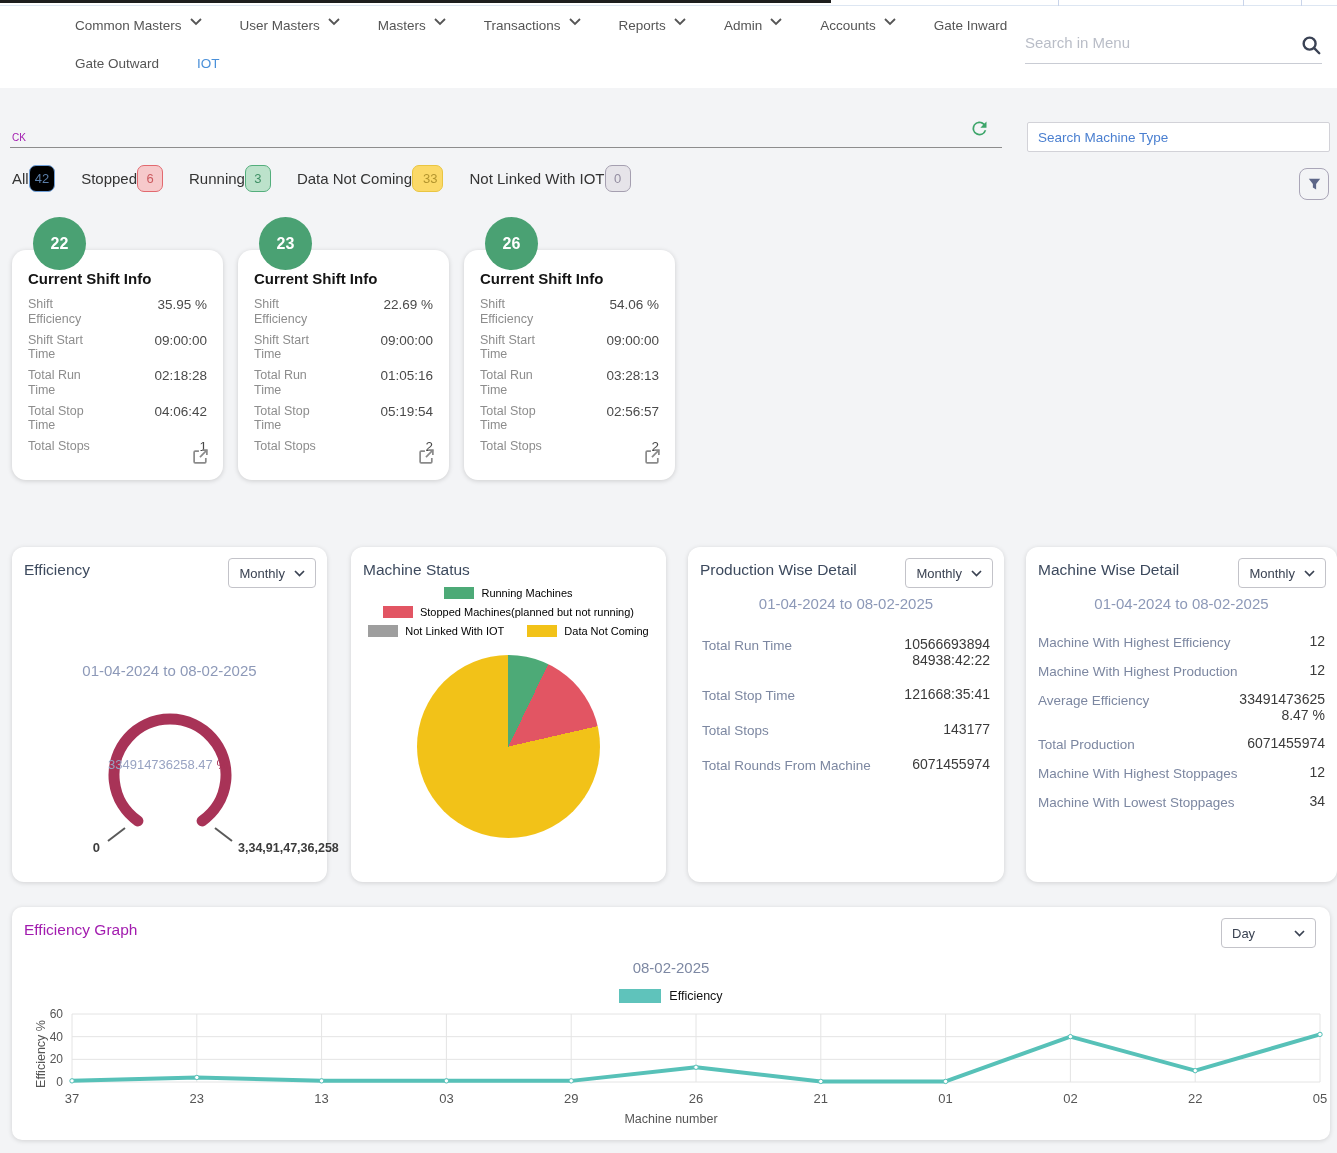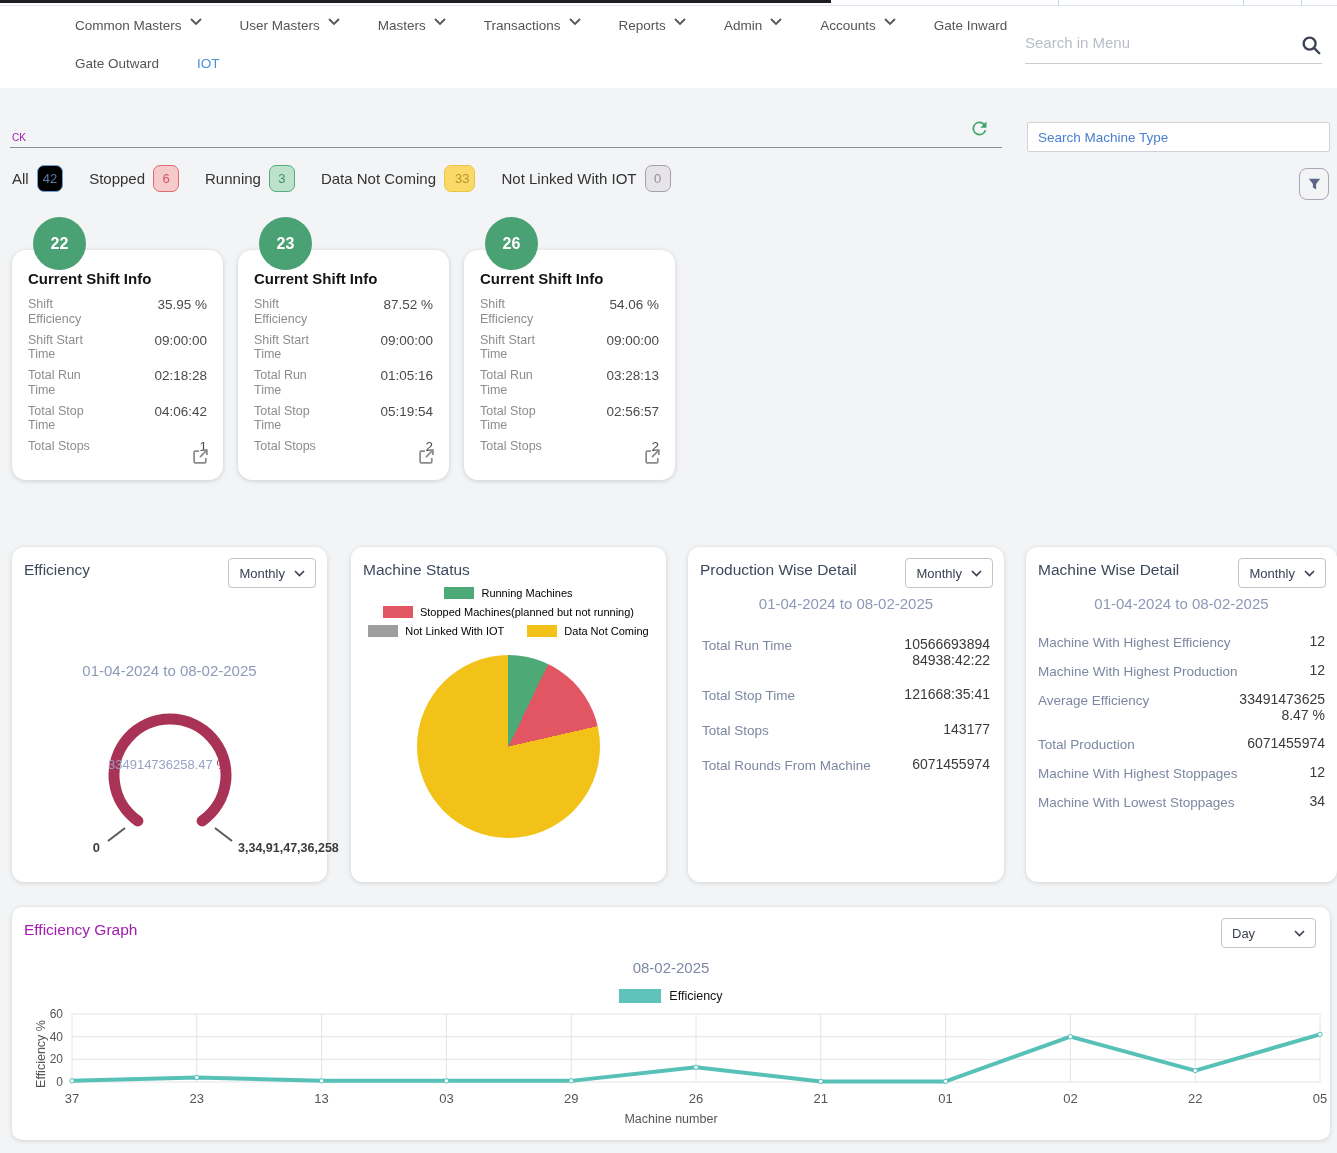--- a/index.html
+++ b/index.html
@@ -30,21 +30,21 @@
 
   
   .ck-row { position:absolute; top:110px; left:10px; width:992px; height:38px; border-bottom:1px solid #8d8d8d; }
   .ck-title { position:absolute; left:2px; top:14px; font-size:10px; color:#a21caf;margin-top:8px; }
   .refresh-btn { position:absolute; right:12px; top:8px; width:22px; height:22px; background:none; border:none; cursor:pointer; }
   .machine-search { position:absolute; top:122px; left:1027px; width:303px; height:29px; border:1px solid #d2d2d8; background:#fff; border-radius:2px; padding:14px 10px; font-size:13.5px; color:#4a7fd0; font-family:"Liberation Sans",sans-serif; outline:none; }
   .machine-search::placeholder { color:#4a7fd0; }
 
   
   .chips { position:absolute; top:165px; left:12px; display:flex; align-items:center; gap:26px; }
-  .chip { display:flex; align-items:center; gap:8px; font-size:15px; color:#333; cursor:pointer; white-space:nowrap; }
+  .chip { display:flex; align-items:center; font-size:15px; color:#333; cursor:pointer; white-space:nowrap; }
   .chip-badge { min-width:26px; height:27px; padding:0 5px; border-radius:7px; border:1.5px solid; display:flex; align-items:center; justify-content:center; font-size:13px; }
   .b-all      { background:#000000; border-color:#6f9fd8; color:#5b7ea8; }
   .b-stopped  { background:#f6c9cb; border-color:#e2696f; color:#cb5a60; }
   .b-running  { background:#bce2cb; border-color:#53ae7c; color:#3f9066; }
   .b-dnc      { background:#fbd968; border-color:#e9c542; color:#b3952e;padding-left:10px; }
   .b-nl       { background:#e6e4e9; border-color:#a59fb0; color:#938da0; }
   .filter-btn { position:absolute; top:168px; left:1299px; width:30px; height:32px; border:1px solid #aaa6b8; border-radius:8px; background:transparent; display:flex; align-items:center; justify-content:center; cursor:pointer; }
 
   
   .shift-card { position:absolute; top:250px; width:211px; height:230px; background:#fff; border-radius:14px; box-shadow:0 1px 5px rgba(0,0,0,.16); }
@@ -232,21 +232,21 @@
         <path d="M13 9.5v3.5a1 1 0 0 1-1 1H3a1 1 0 0 1-1-1V4a1 1 0 0 1 1-1h3.5"></path>
         <path d="M9.5 2H14v4.5"></path>
         <path d="M7.5 8.5L14 2"></path>
       </svg></button>
 </div>
 <div class="shift-card" style="left:238px">
   <div class="badge-circle">23</div>
   <div class="card-title">Current Shift Info</div>
   <div class="card-row">
       <span class="lbl">Shift Efficiency</span>
-      <span class="val">87.52 %</span>
+      <span class="val">22.69 %</span>
     </div>
   <div class="card-row">
       <span class="lbl">Shift Start Time</span>
       <span class="val">09:00:00</span>
     </div>
   <div class="card-row">
       <span class="lbl">Total Run Time</span>
       <span class="val">01:05:16</span>
     </div>
   <div class="card-row">

